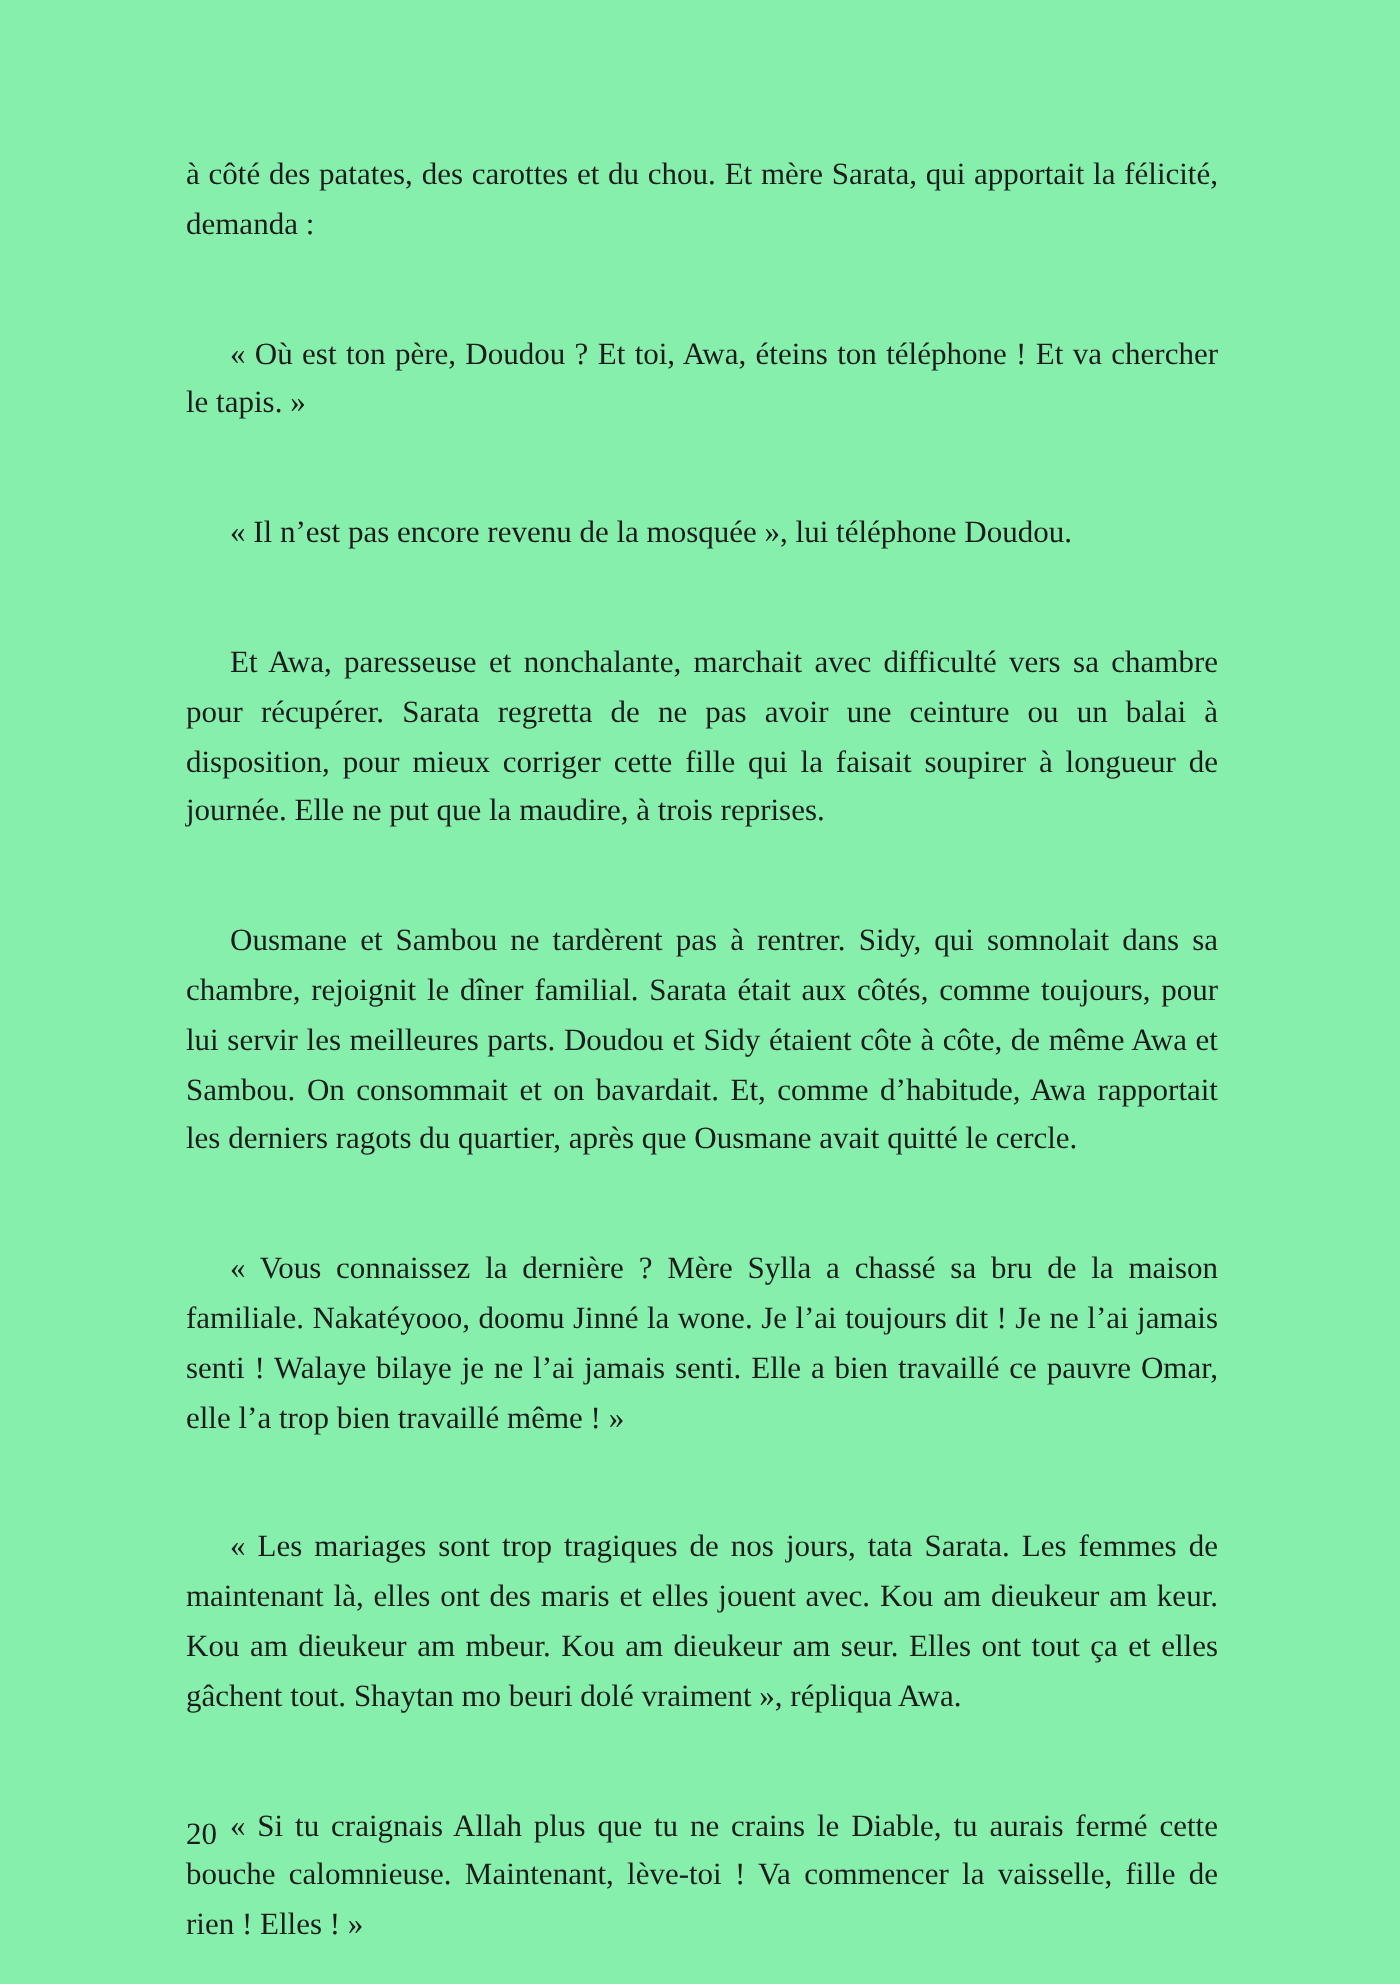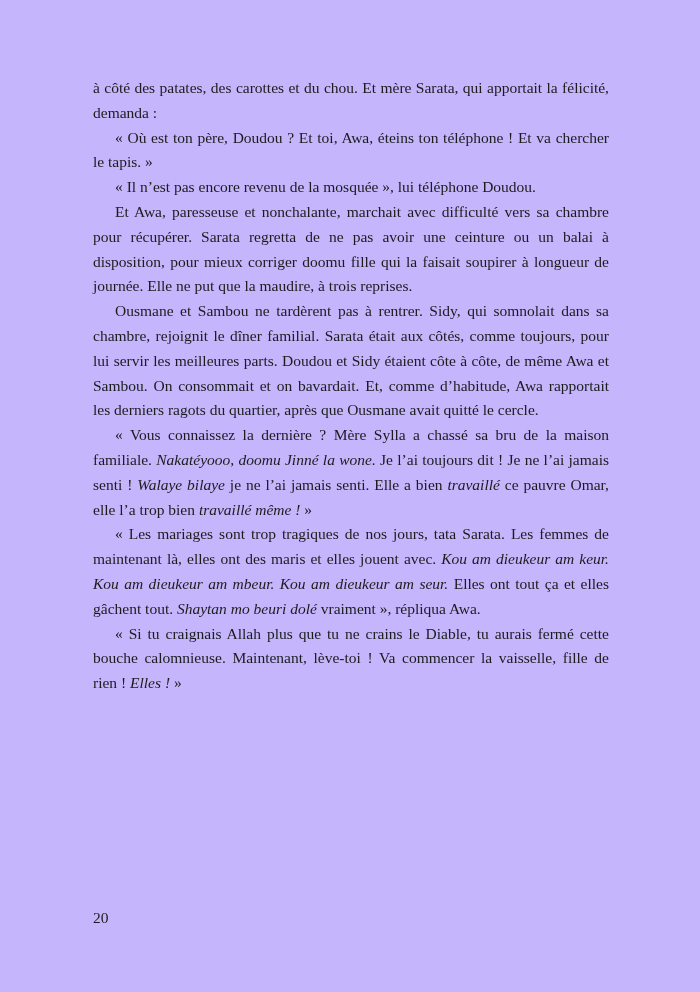--- a/index.html
+++ b/index.html
@@ -8,58 +8,58 @@
     height: 992px;
     background: #ffffff;
     position: relative;
     font-family: "Liberation Serif", serif;
     color: #1c1c1c;
     overflow: hidden;
   }
   .page {
     position: absolute;
     inset: 0;
-    background: #c4b5fd;
+    background: #86efac;
   }
   .page-text {
     position: absolute;
     left: 93px;
     top: 76px;
     width: 516px;
     font-size: 15.5px;
     line-height: 24.8px;
     text-align: justify;
     text-justify: inter-word;
   }
   .para {
     margin: 0;
     padding: 0;
   }
   .para.indent {
     text-indent: 22px;
+    margin-top: 40px;
   }
   .italic {
-    font-style: italic;
   }
   .page-number {
     position: absolute;
     left: 93px;
     top: 906px;
     font-size: 15.5px;
     line-height: 24.8px;
   }
 </style>
 </head>
 <body>
 
 <div class="page">
   <div class="page-text">
       <p class="para"><span class="">à côté des patates, des carottes et du chou. Et mère Sarata, qui apportait la félicité, demanda :</span></p>
       <p class="para indent"><span class="">« Où est ton père, Doudou ? Et toi, Awa, éteins ton téléphone ! Et va chercher le tapis. »</span></p>
       <p class="para indent"><span class="">« Il n’est pas encore revenu de la mosquée », lui téléphone Doudou.</span></p>
-      <p class="para indent"><span class="">Et Awa, paresseuse et nonchalante, marchait avec difficulté vers sa chambre pour récupérer. Sarata regretta de ne pas avoir une ceinture ou un balai à disposition, pour mieux corriger doomu fille qui la faisait soupirer à longueur de journée. Elle ne put que la maudire, à trois reprises.</span></p>
+      <p class="para indent"><span class="">Et Awa, paresseuse et nonchalante, marchait avec difficulté vers sa chambre pour récupérer. Sarata regretta de ne pas avoir une ceinture ou un balai à disposition, pour mieux corriger cette fille qui la faisait soupirer à longueur de journée. Elle ne put que la maudire, à trois reprises.</span></p>
       <p class="para indent"><span class="">Ousmane et Sambou ne tardèrent pas à rentrer. Sidy, qui somnolait dans sa chambre, rejoignit le dîner familial. Sarata était aux côtés, comme toujours, pour lui servir les meilleures parts. Doudou et Sidy étaient côte à côte, de même Awa et Sambou. On consommait et on bavardait. Et, comme d’habitude, Awa rapportait les derniers ragots du quartier, après que Ousmane avait quitté le cercle.</span></p>
       <p class="para indent"><span class="">« Vous connaissez la dernière ? Mère Sylla a chassé sa bru de la maison familiale. </span><span class="italic">Nakatéyooo, doomu Jinné la wone.</span><span class=""> Je l’ai toujours dit ! Je ne l’ai jamais senti ! </span><span class="italic">Walaye bilaye</span><span class=""> je ne l’ai jamais senti. Elle a bien </span><span class="italic">travaillé</span><span class=""> ce pauvre Omar, elle l’a trop bien </span><span class="italic">travaillé même !</span><span class=""> »</span></p>
       <p class="para indent"><span class="">« Les mariages sont trop tragiques de nos jours, tata Sarata. Les femmes de maintenant là, elles ont des maris et elles jouent avec. </span><span class="italic">Kou am dieukeur am keur. Kou am dieukeur am mbeur. Kou am dieukeur am seur.</span><span class=""> Elles ont tout ça et elles gâchent tout. </span><span class="italic">Shaytan mo beuri dolé</span><span class=""> vraiment », répliqua Awa.</span></p>
       <p class="para indent"><span class="">« Si tu craignais Allah plus que tu ne crains le Diable, tu aurais fermé cette bouche calomnieuse. Maintenant, lève-toi ! Va commencer la vaisselle, fille de rien ! </span><span class="italic">Elles !</span><span class=""> »</span></p>
     </div>
   <div class="page-number">20</div>
 </div>
 
 </body></html>

